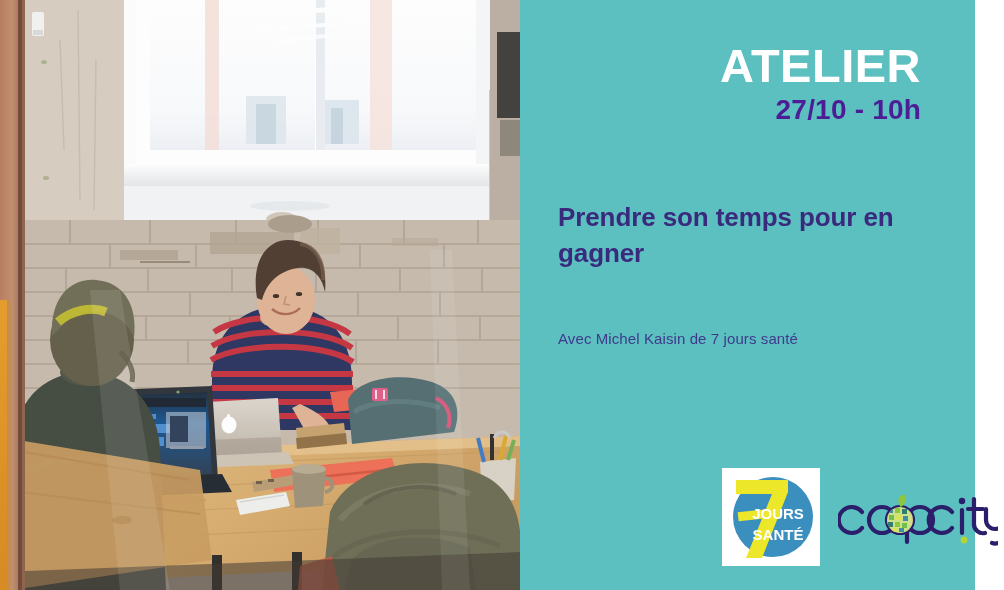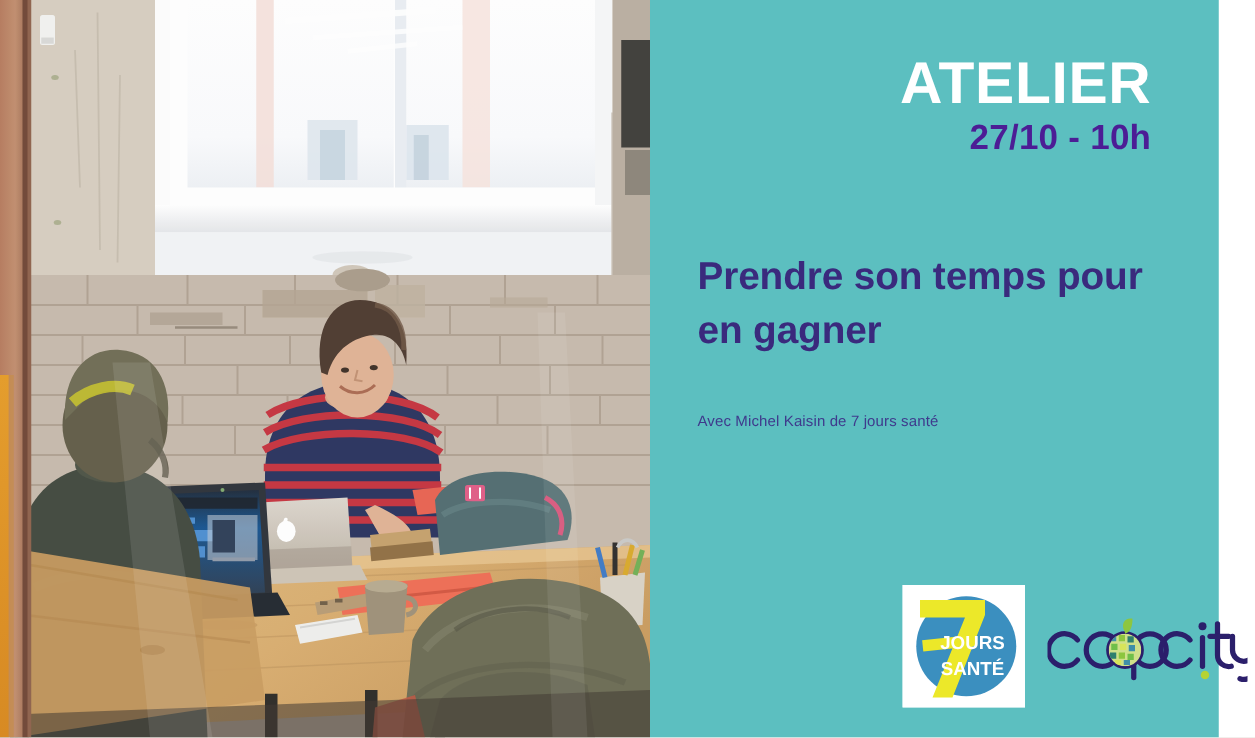--- a/index.html
+++ b/index.html
@@ -52,32 +52,32 @@
     line-height: 1.25;
     margin-top: 2px;
     letter-spacing: 0.2px;
   }
 
   .title {
     position: absolute;
     left: 38px;
     top: 200px;
     width: 382px;
-    font-size: 31px;
+    font-size: 26px;
     font-weight: bold;
     line-height: 1.38;
     color: #3a2a7d;
     letter-spacing: -0.1px;
   }
   .subtitle {
     position: absolute;
     left: 38px;
     top: 330px;
     width: 420px;
-    font-size: 12px;
+    font-size: 15px;
     font-weight: normal;
     color: #3f3a8c;
     letter-spacing: 0.1px;
   }
 
   
   .logos {
     position: absolute;
     left: 0; right: 0;
     bottom: 22px;

